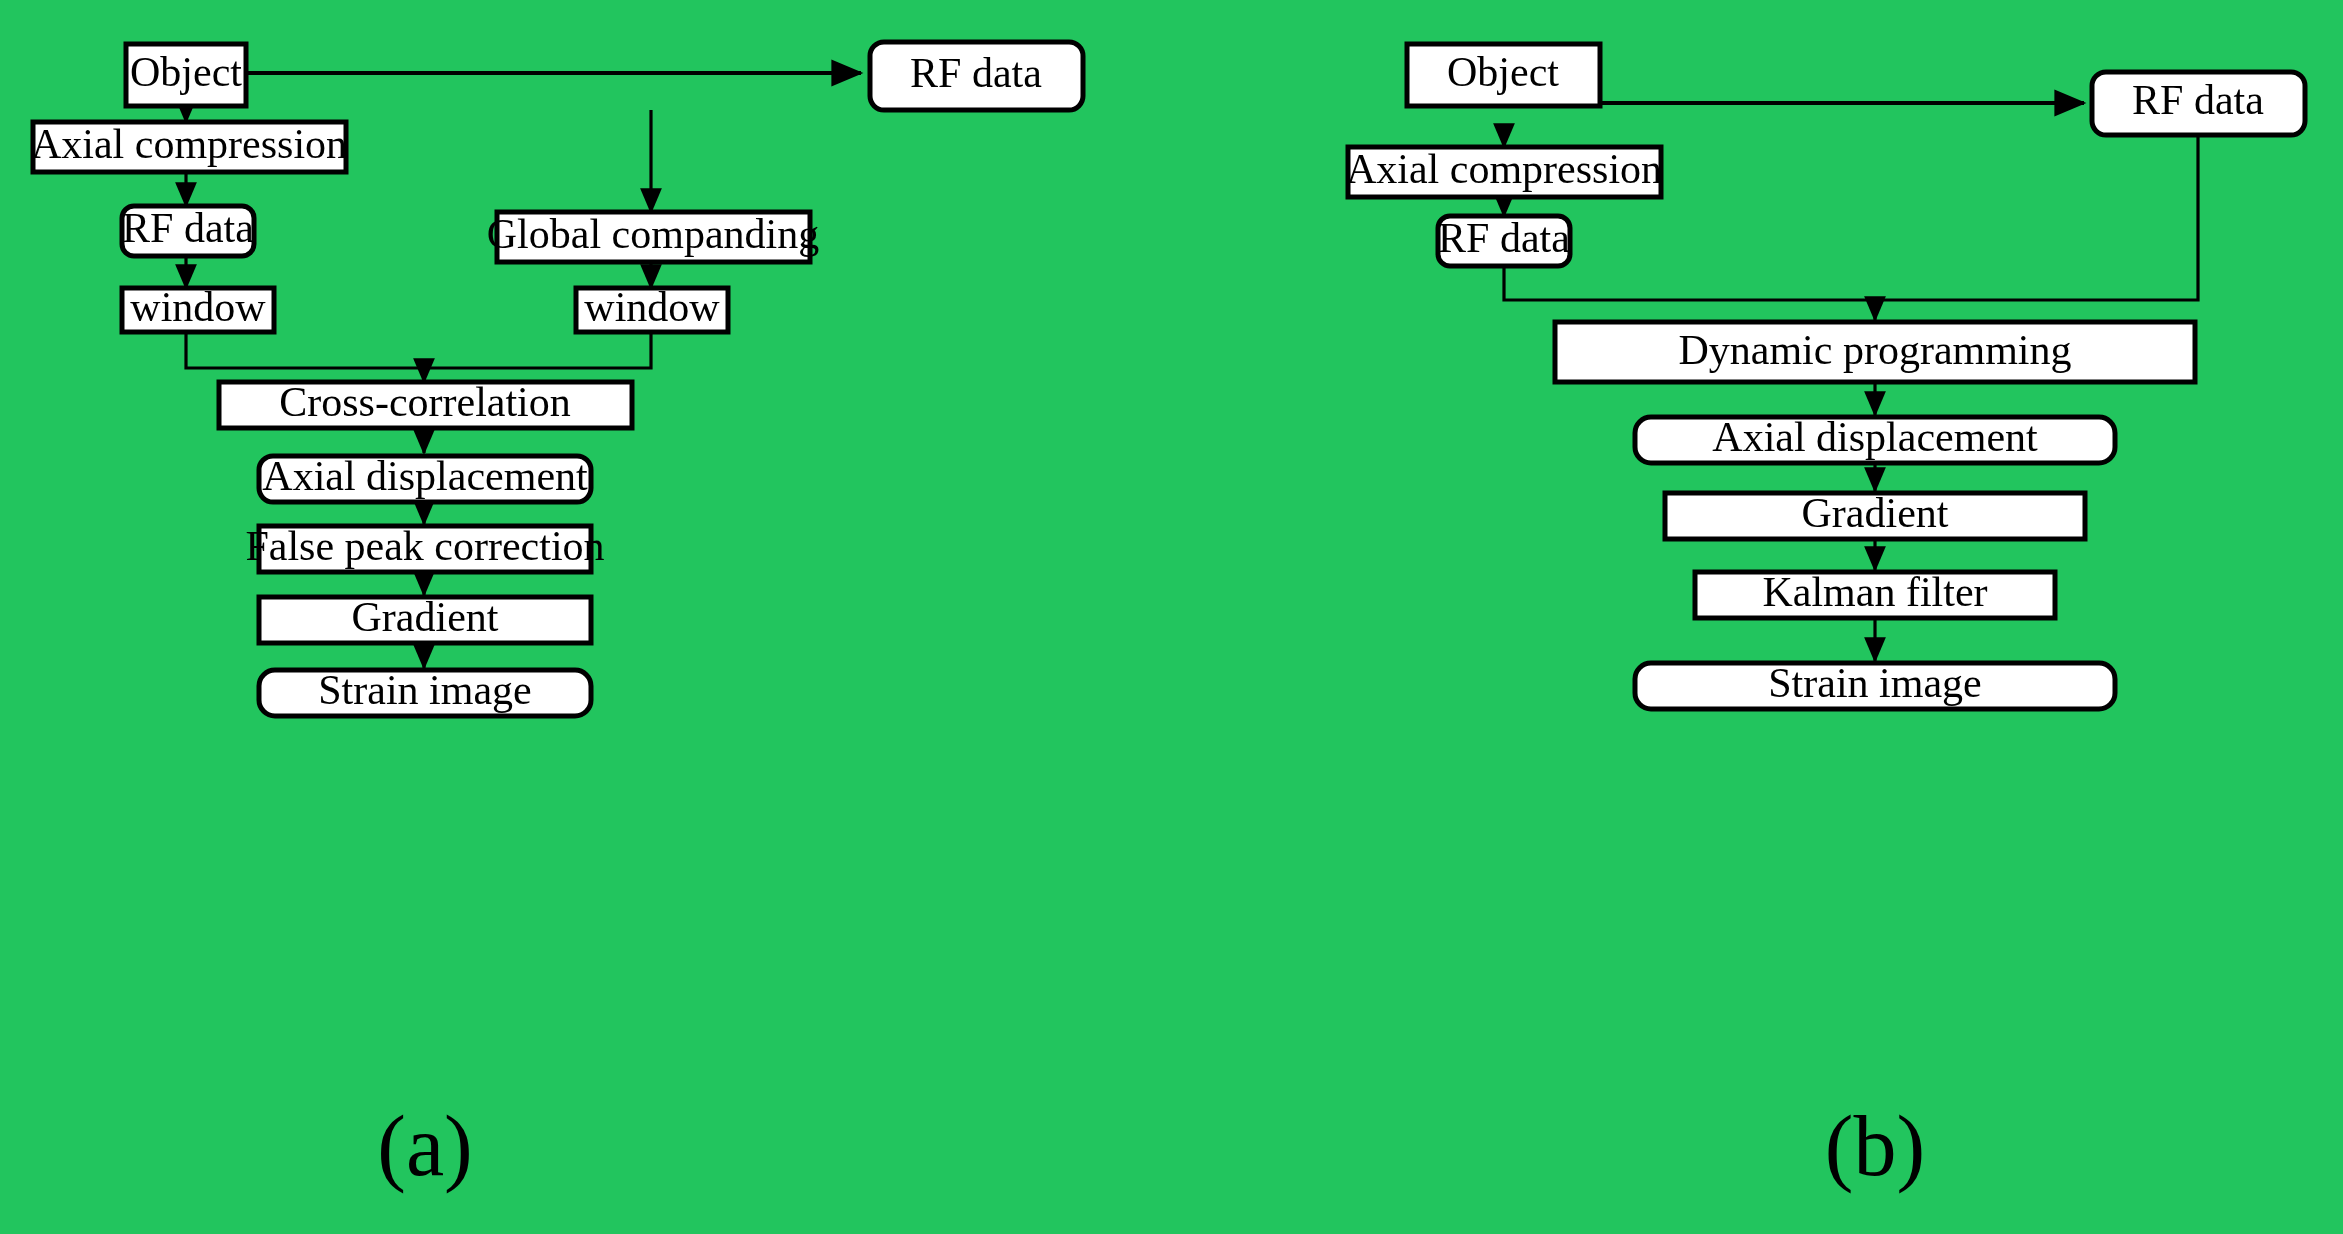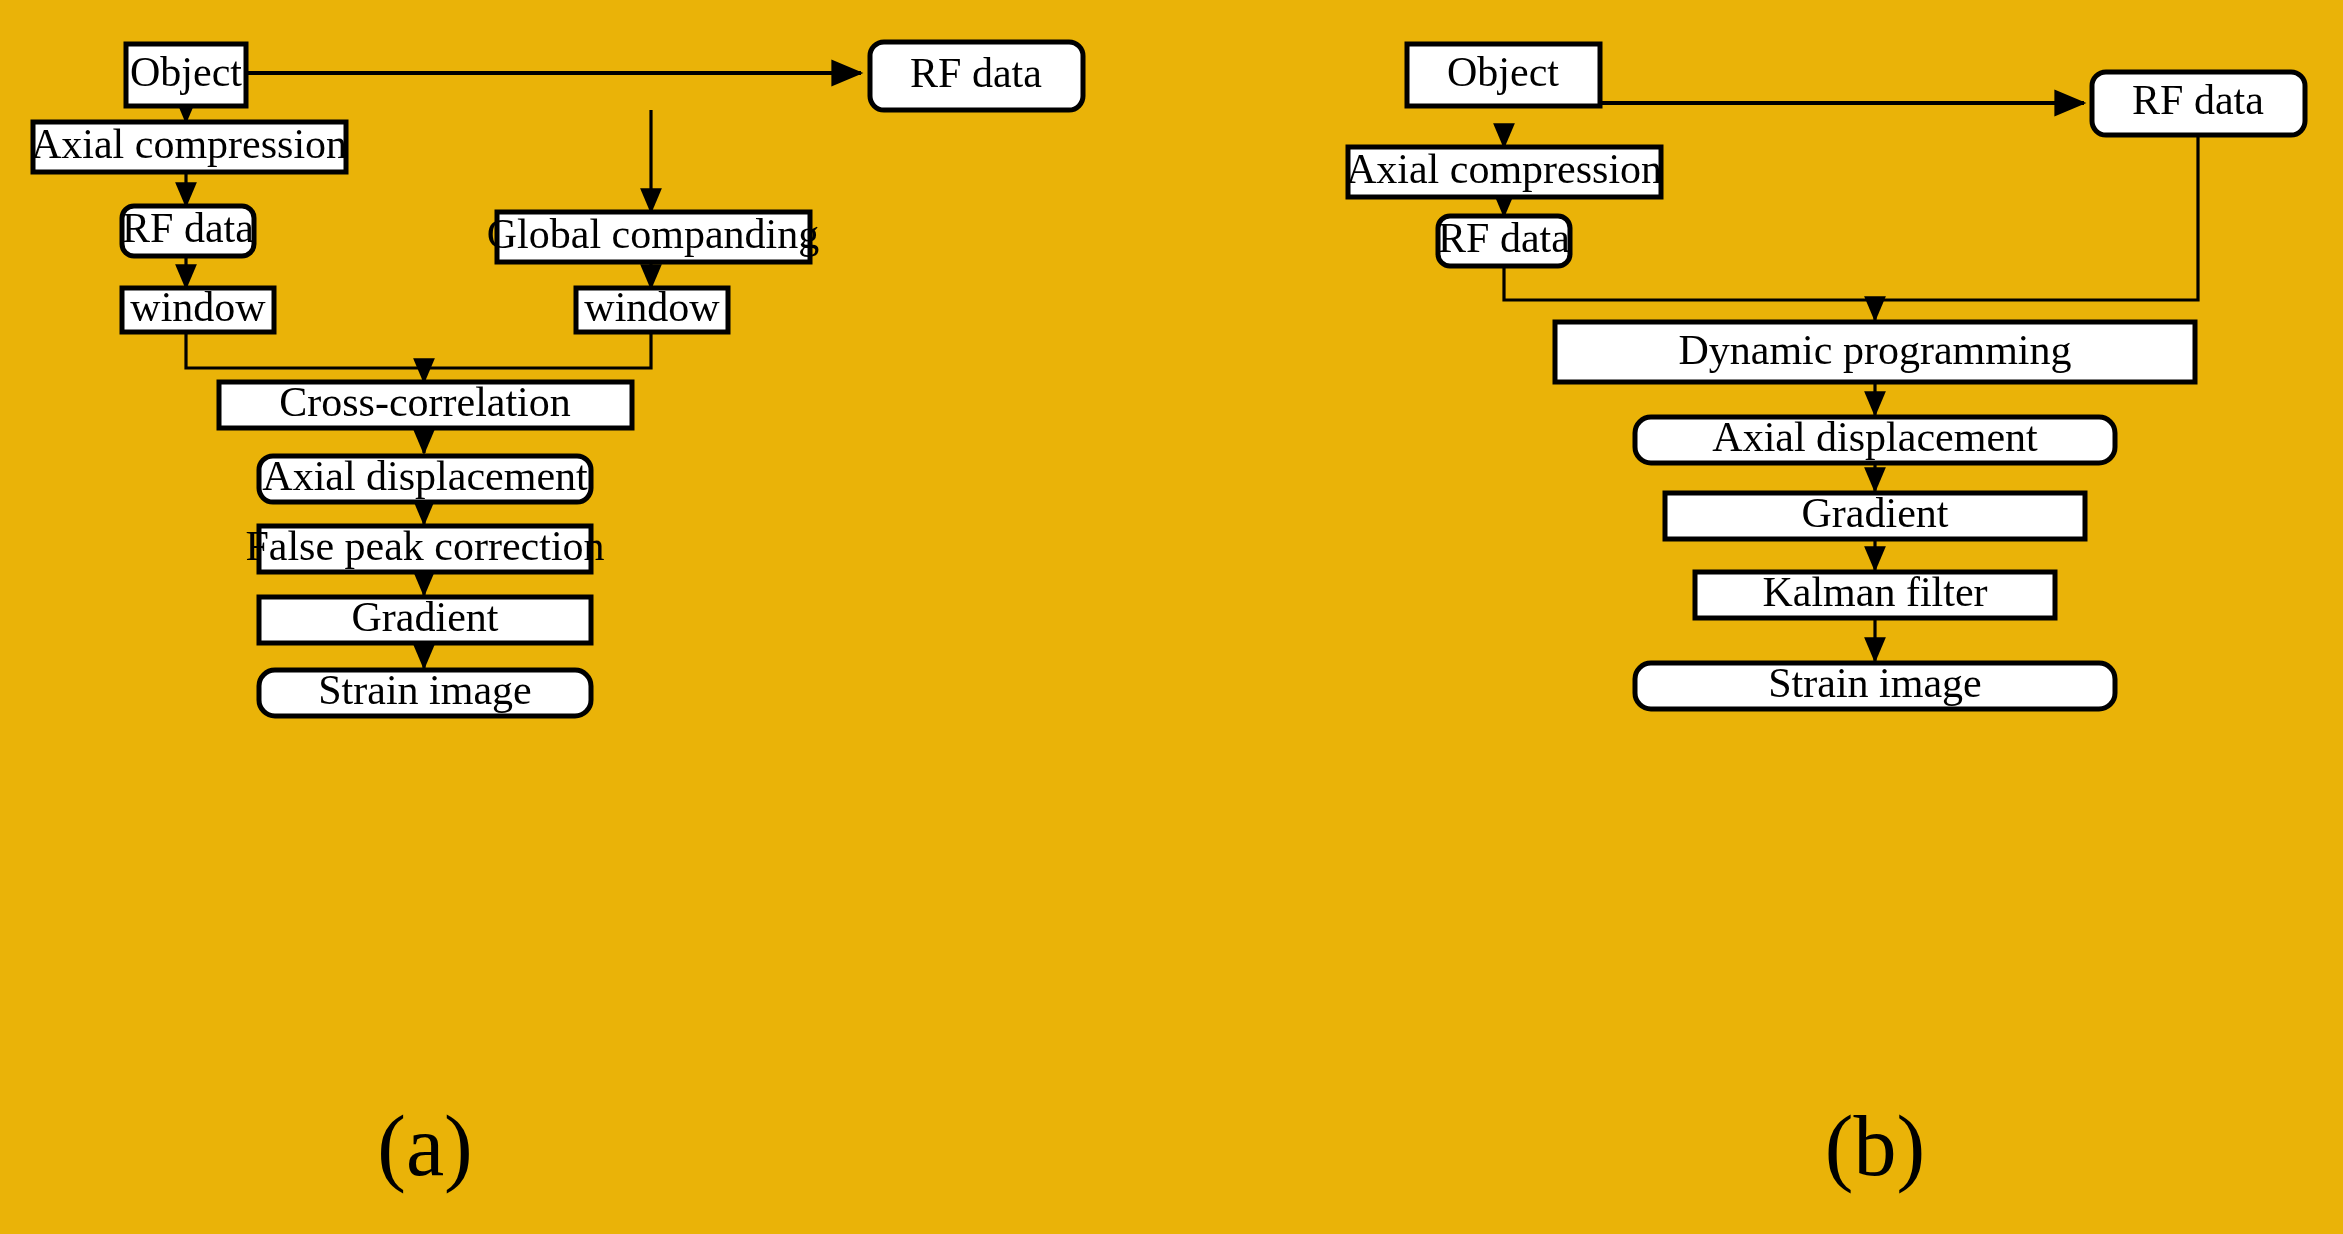--- a/index.html
+++ b/index.html
@@ -10,21 +10,21 @@
   body {
     width: 2343px;
     height: 1234px;
     font-family: "Liberation Serif", "DejaVu Serif", serif;
     overflow: hidden;
   }
   #figure-root {
     position: relative;
     width: 2343px;
     height: 1234px;
-    background: #eab308;
+    background: #22c55e;
   }
   svg#flow-svg {
     position: absolute;
     left: 0;
     top: 0;
     width: 2343px;
     height: 1234px;
     display: block;
   }
   .node-rect {

